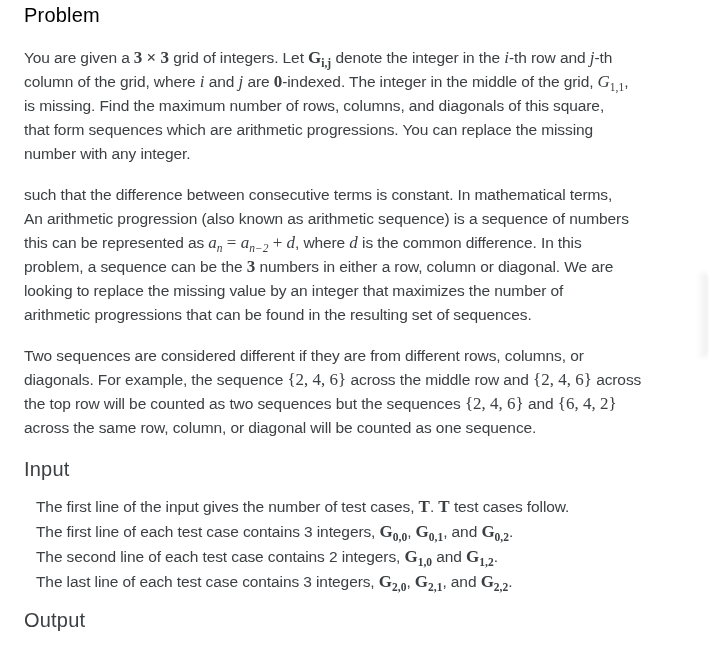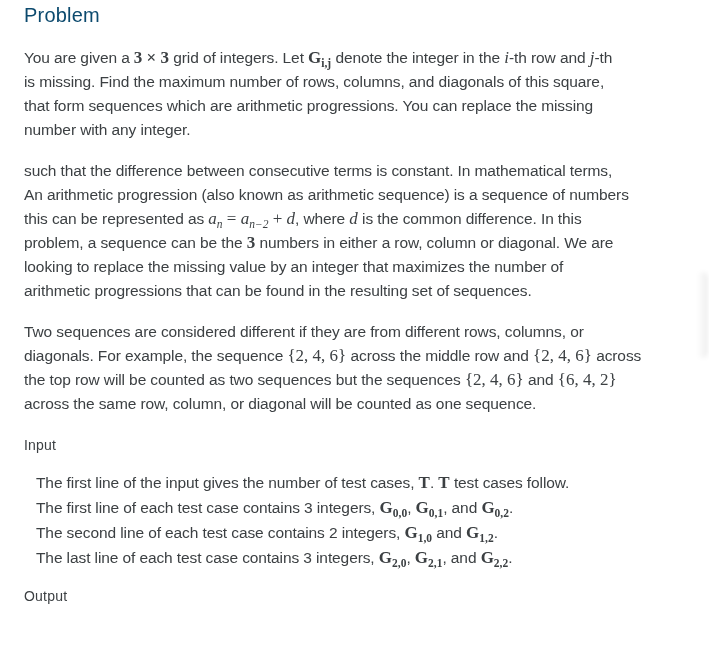--- a/index.html
+++ b/index.html
@@ -1,22 +1,22 @@
 <!DOCTYPE html>
 <html><head>
 <meta charset="utf-8">
 <style>
   html,body{margin:0;padding:0;}
   body{
     width:709px;height:657px;background:#ffffff;overflow:hidden;position:relative;
     font-family:"Liberation Sans",sans-serif;color:#3c4043;
   }
   .content{padding:2px 0 0 24px;width:670px;}
-  h2.sec{font-size:20px;line-height:26px;font-weight:400;color:#0c4a6e;margin:0 0 18px 0;letter-spacing:.2px;}
-  h3.sec{font-size:14px;line-height:25px;font-weight:400;color:#3c4043;margin:14px 0 5px 0;letter-spacing:.2px;}
+  h2.sec{font-size:20px;line-height:26px;font-weight:400;color:#000000;margin:0 0 18px 0;letter-spacing:.2px;}
+  h3.sec{font-size:20px;line-height:25px;font-weight:400;color:#3c4043;margin:14px 0 5px 0;letter-spacing:.2px;}
   .para{margin:0 0 17px 0;}
   .para.tight{margin:12px;}
   .line{font-size:15.5px;line-height:24px;white-space:nowrap;letter-spacing:-0.1px;}
   .tight .line{line-height:25px;}
   .math{font-family:"Liberation Serif","DejaVu Serif",serif;font-size:17px;letter-spacing:0;}
   .math.b{font-weight:700;}
   .math.i{font-style:italic;}
   .math.r{font-style:normal;font-weight:400;}
   sub.msub{font-size:11.5px;line-height:0;}
   sub.msub.b{font-weight:700;font-style:normal;}
@@ -29,20 +29,21 @@
   }
 </style>
 </head>
 <body>
 
 <div class="content">
   <h2 class="sec">Problem</h2>
   <div>
       <div class="para">
         <div class="line">You are given a <span class="math b">3 × 3</span> grid of integers. Let <span class="math b">G<sub class="msub b">i,j</sub></span> denote the integer in the <span class="math i">i</span>-th row and <span class="math i">j</span>-th</div>
+        <div class="line">column of the grid, where <span class="math i">i</span> and <span class="math i">j</span> are <span class="math b">0</span>-indexed. The integer in the middle of the grid, <span class="math i">G<sub class="msub r">1,1</sub></span>,</div>
         <div class="line">is missing. Find the maximum number of rows, columns, and diagonals of this square,</div>
         <div class="line">that form sequences which are arithmetic progressions. You can replace the missing</div>
         <div class="line">number with any integer.</div>
       </div>
       <div class="para">
         <div class="line">such that the difference between consecutive terms is constant. In mathematical terms,</div>
         <div class="line">An arithmetic progression (also known as arithmetic sequence) is a sequence of numbers</div>
         <div class="line">this can be represented as <span class="math i">a<sub class="msub i">n</sub></span><span class="math r"> = </span><span class="math i">a<sub class="msub i">n−2</sub></span><span class="math r"> + </span><span class="math i">d</span>, where <span class="math i">d</span> is the common difference. In this</div>
         <div class="line">problem, a sequence can be the <span class="math b">3</span> numbers in either a row, column or diagonal. We are</div>
         <div class="line">looking to replace the missing value by an integer that maximizes the number of</div>

